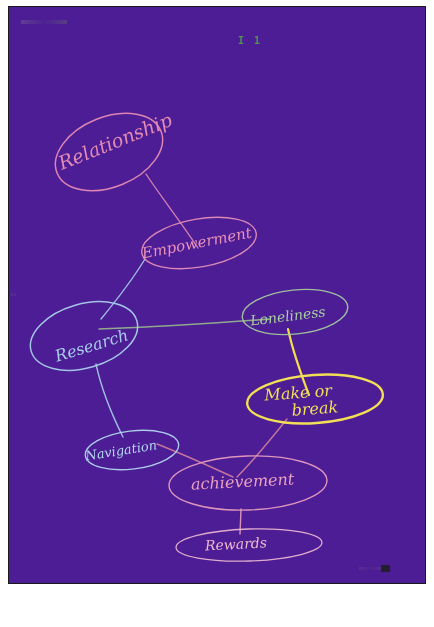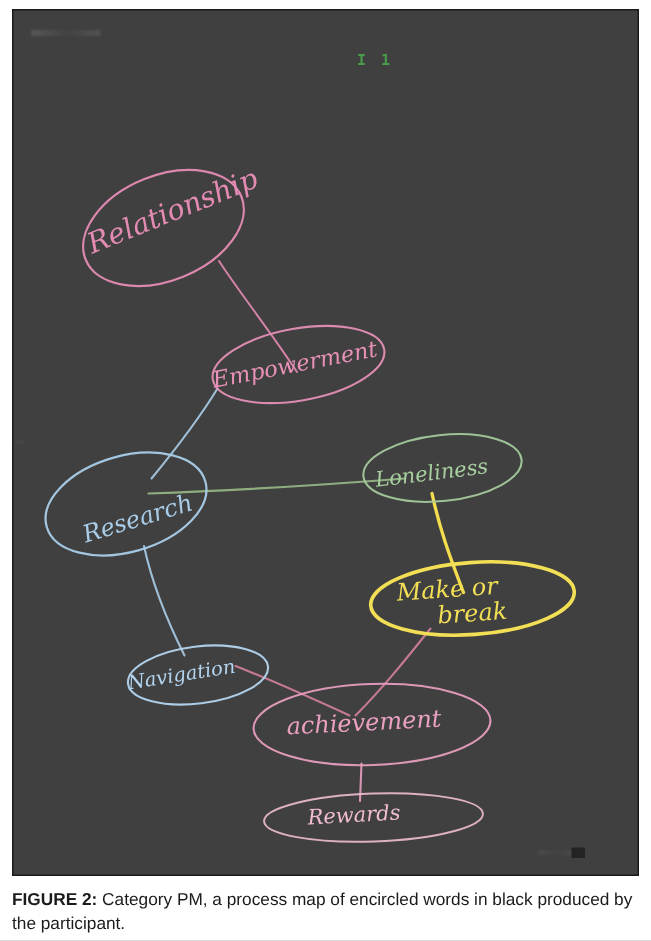--- a/index.html
+++ b/index.html
@@ -24,21 +24,21 @@
   }
 
   
   #figure-frame {
     position: absolute;
     left: 8px;
     top: 6px;
     width: 418px;
     height: 578px;
     border: 1.5px solid #1a1a1a;
-    background: #404040;
+    background: #4c1d95;
     overflow: hidden;
   }
 
   #figure-canvas {
     position: absolute;
     left: 0;
     top: 0;
     width: 100%;
     height: 100%;
   }
@@ -208,18 +208,14 @@
     </div>
 
     <div class="hw" id="lbl-navigation">Navigation</div>
 
     <div class="hw" id="lbl-achievement">achievement</div>
 
     <div class="hw" id="lbl-rewards">Rewards</div>
 
   </div>
 
-  <div id="caption">
-    <b>FIGURE 2:</b>
-    <span>Category PM, a process map of encircled words in black produced by the participant.</span>
-  </div>
 
 </div>
 
 </body></html>

